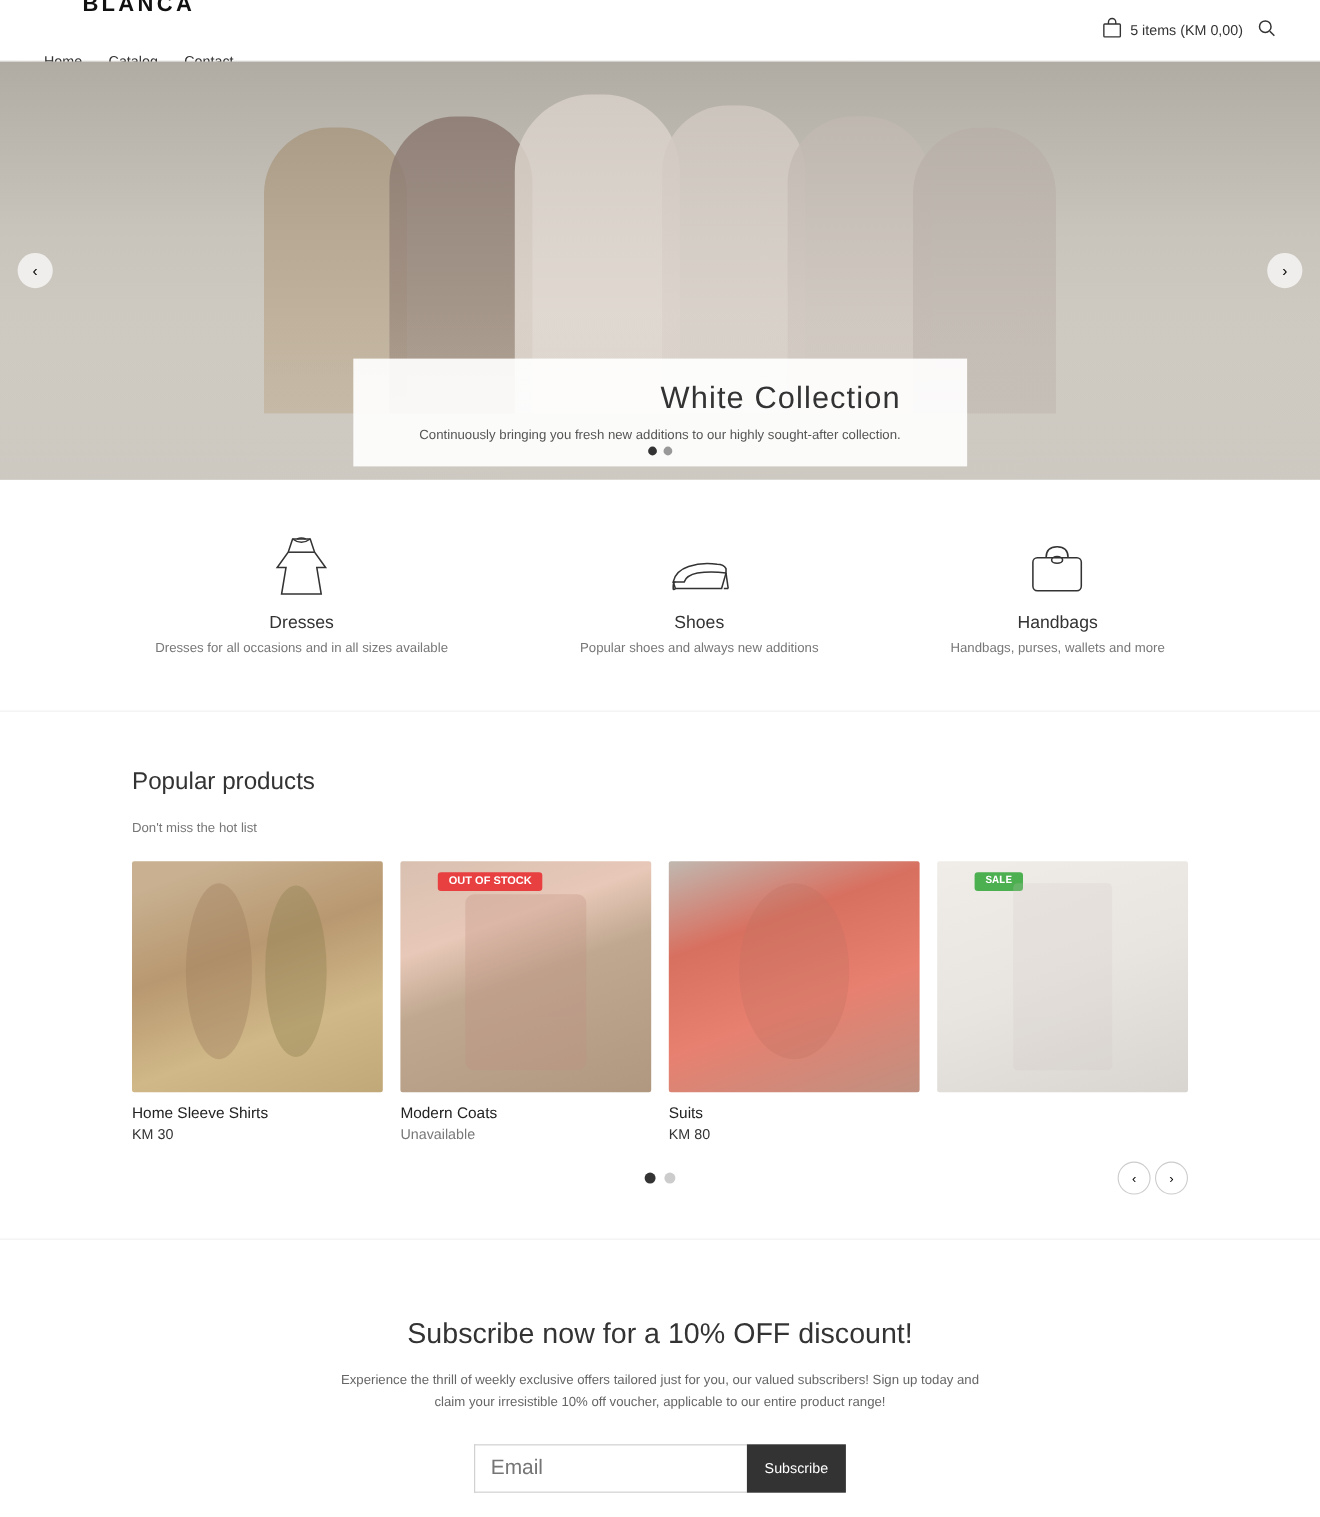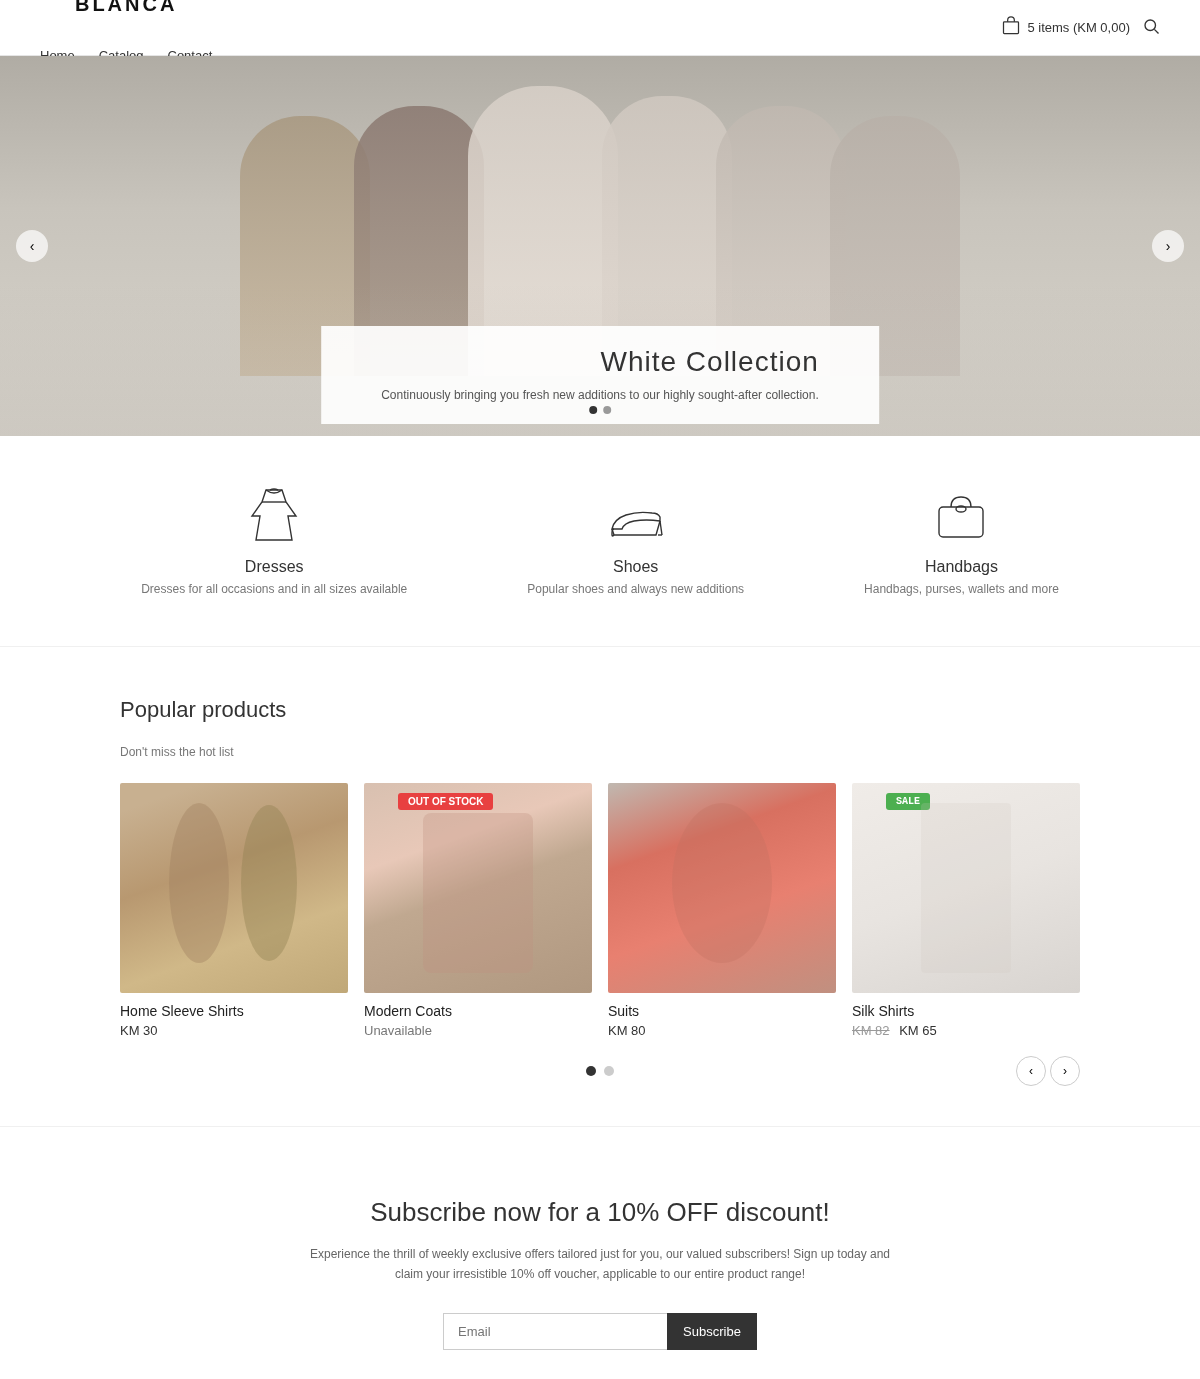--- a/index.html
+++ b/index.html
@@ -198,25 +198,25 @@
     
     .subscribe-section {
       text-align: center;
       padding: 70px 40px;
       border-top: 1px solid #f0f0f0;
     }
     .subscribe-title { font-size: 26px; font-weight: 500; margin-bottom: 16px; }
     .subscribe-desc { font-size: 12px; color: #666; max-width: 600px; margin: 0 auto 28px; line-height: 1.7; }
     .subscribe-form { display: flex; justify-content: center; gap: 0; }
     .subscribe-input {
-      width: 224px;
+      width: 248px;
       padding: 10px 14px;
       border: 1px solid #ccc;
       border-right: none;
-      font-size: 13px;
+      font-size: 19px;
       outline: none;
     }
     .subscribe-btn {
       padding: 10px 16px;
       background: #333;
       color: #fff;
       border: none;
       font-size: 13px;
       cursor: pointer;
     }
@@ -398,27 +398,20 @@
       </div>
     </div>
 
     <div class="product-card">
       <div class="product-image img-silkshirts" style="position:relative;">
         <div class="product-badge badge-sale">SALE</div>
         <svg width="100%" height="100%" viewBox="0 0 190 210" style="opacity:0.2">
           <rect x="50" y="20" width="90" height="170" rx="4" fill="#d0c8c0"></rect>
         </svg>
       </div>
-      <div class="product-info">
-        <div class="product-name">Silk Shirts</div>
-        <div class="product-price">
-          <span class="price-original">KM 82</span>
-          <span class="price-sale">KM 65</span>
-        </div>
-      </div>
     </div>
   </div>
 
   <div class="products-nav">
     <div class="prod-dot active"></div>
     <div class="prod-dot"></div>
     <div class="prod-nav-btns">
       <button class="prod-nav-btn">‹</button>
       <button class="prod-nav-btn">›</button>
     </div>

